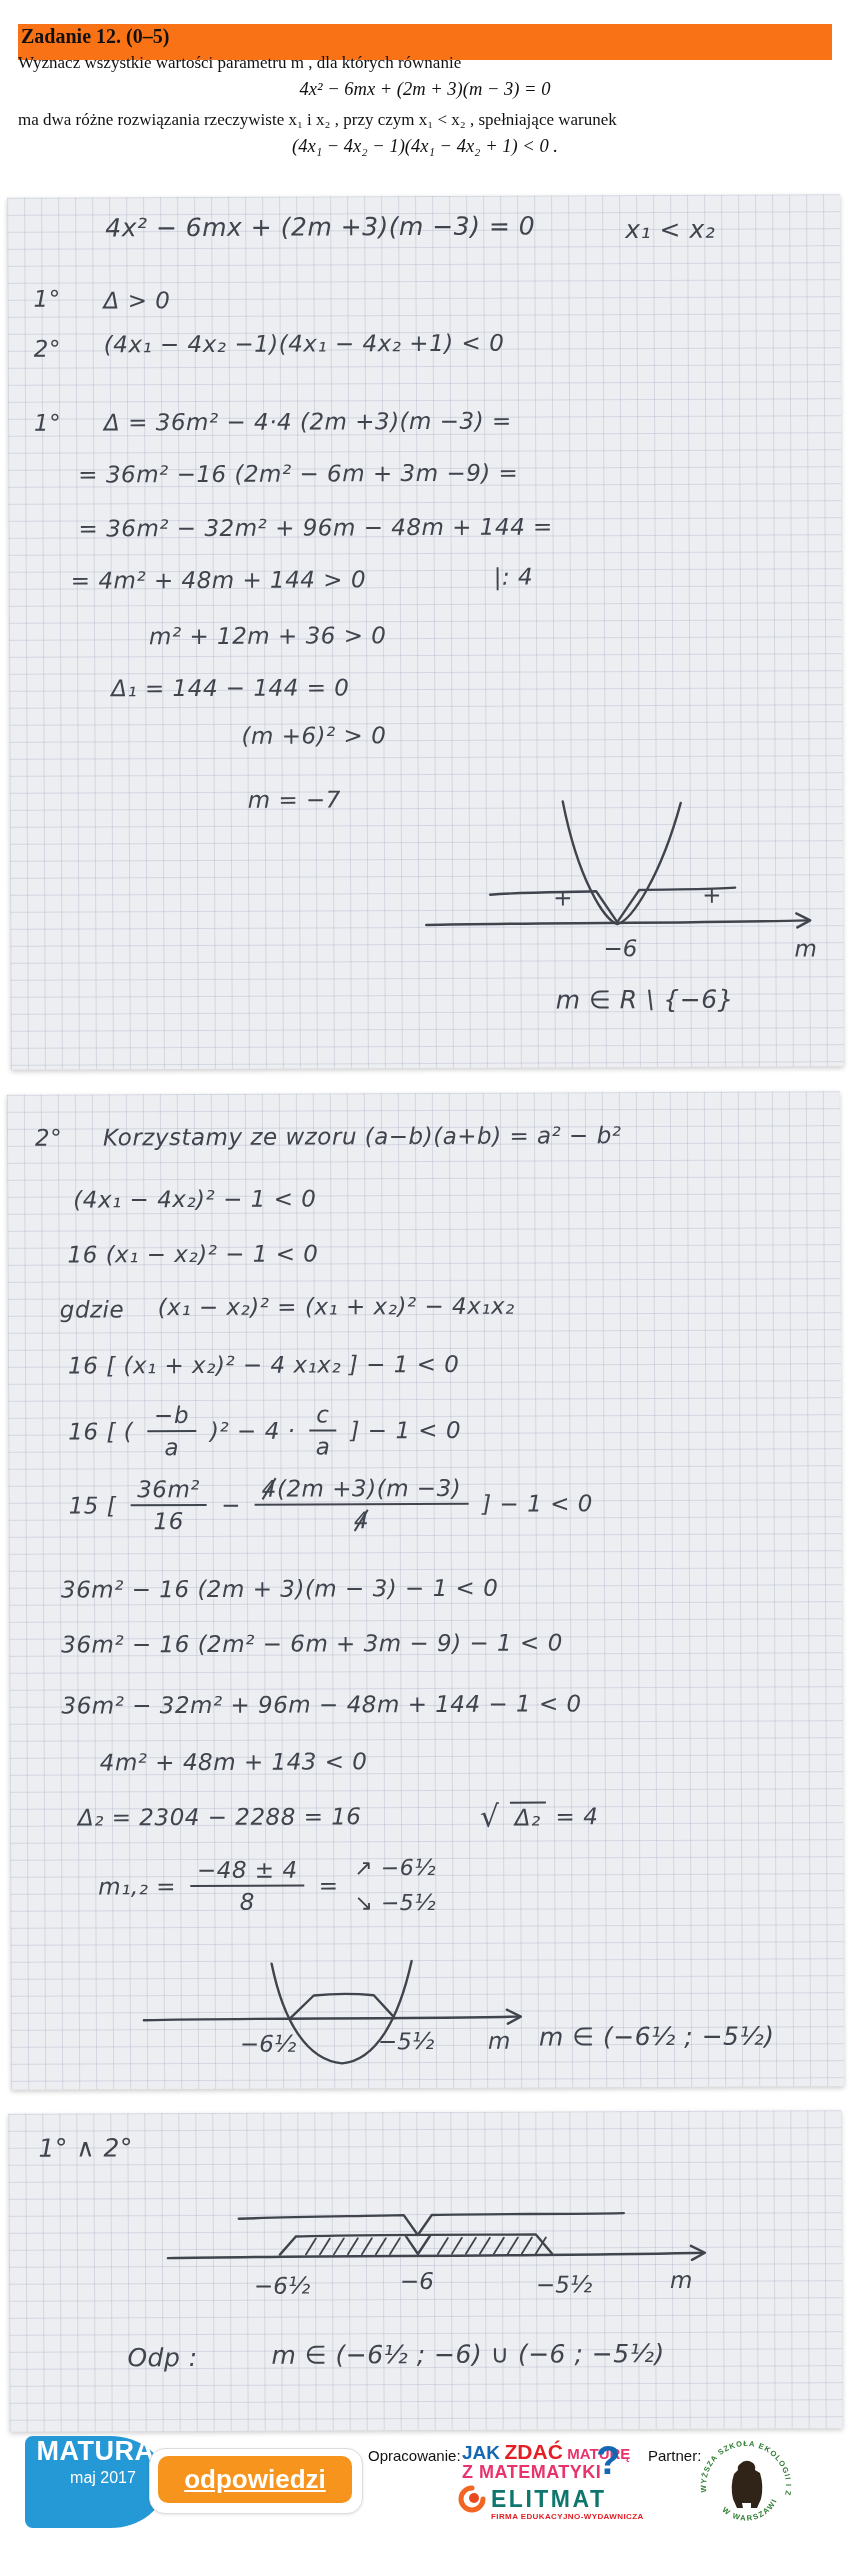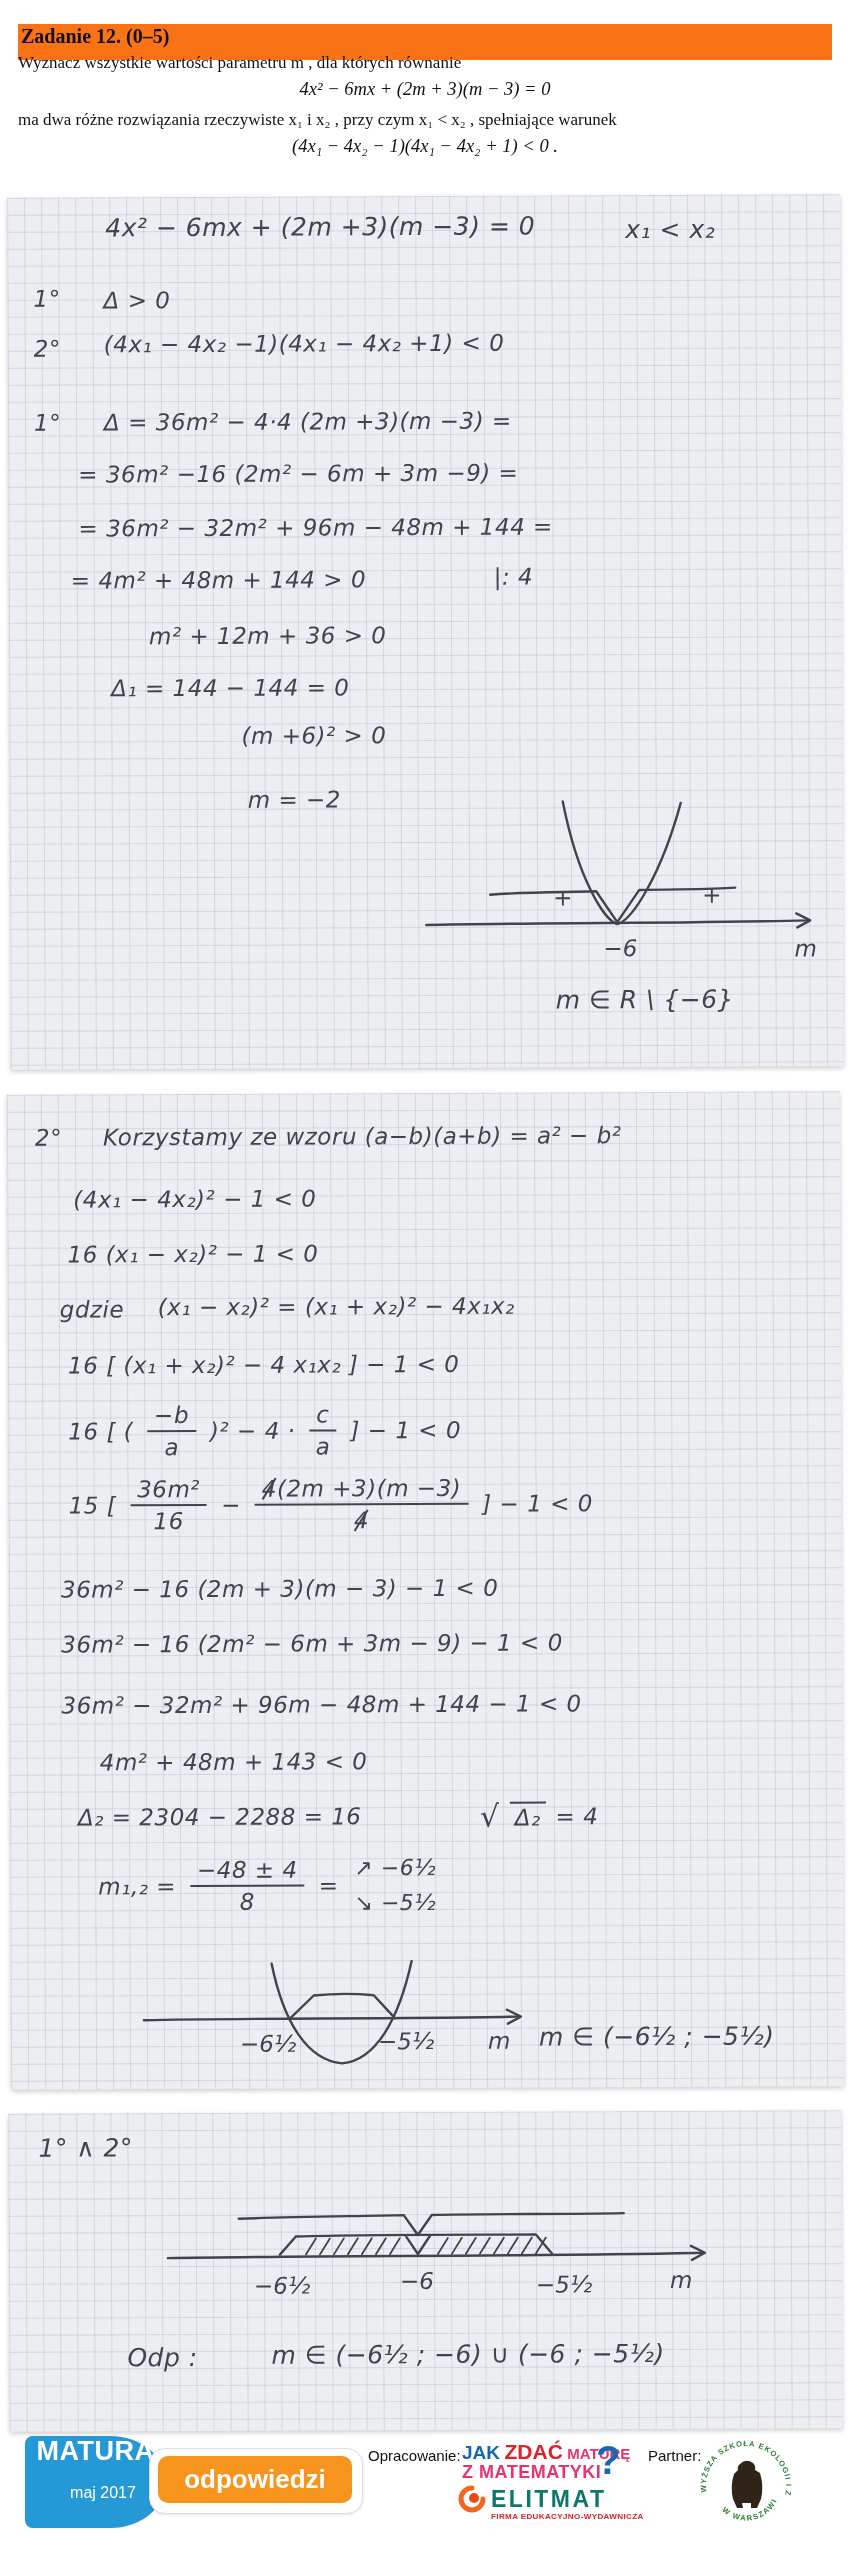--- a/index.html
+++ b/index.html
@@ -39,26 +39,26 @@
   .rad{border-top:2px solid #3f444d;padding:1px 5px 0;}
   .arrcol{display:inline-flex;flex-direction:column;gap:10px;margin-left:6px;font-size:22px;}
   .sk{position:absolute;}
   .sk path,.sk line{stroke:#3f444d;stroke-width:2.4;fill:none;stroke-linecap:round;stroke-linejoin:round;}
   .sk .hatch{stroke-width:1.8;}
   .sk text{font-family:"DejaVu Sans",sans-serif;font-style:italic;fill:#3f444d;font-size:23px;}
   .matura-badge{position:absolute;left:25px;top:2436px;width:141px;height:92px;background:#2599d6;
                 border-radius:8px 58px 58px 8px / 8px 48px 48px 8px;color:#fff;text-align:center;
                 font-family:"Liberation Sans",sans-serif;}
   .matura-badge .t1{font-weight:bold;font-size:27px;letter-spacing:.5px;}
-  .matura-badge .t2{font-size:16px;margin-top:17px;padding-left:15px;}
+  .matura-badge .t2{font-size:16px;margin-top:2px;padding-left:15px;}
   .odp-wrap{position:absolute;left:149px;top:2448px;width:212px;height:64px;background:#fff;
             border:1px solid #ddd;border-radius:16px;box-shadow:0 1px 3px rgba(0,0,0,.10);}
   .odp-pill{position:absolute;left:158px;top:2456px;width:194px;height:47px;background:#f7941e;
             border-radius:10px;color:#fff;font-family:"Liberation Sans",sans-serif;font-weight:bold;
-            font-size:26px;text-align:center;line-height:47px;}
+            font-size:26px;text-align:center;line-height:47px;text-decoration:underline;}
   .smalllabel{position:absolute;font-family:"Liberation Sans",sans-serif;font-size:15px;color:#111;}
   .jzm{position:absolute;left:462px;top:2441px;width:150px;font-family:"Liberation Sans",sans-serif;
        font-weight:bold;line-height:1.05;white-space:nowrap;}
   .jzm .jak{color:#1467b3;font-size:19px;}
   .jzm .zdac{color:#e31e24;font-size:21px;}
   .jzm .mature{color:#e8336d;font-size:15px;}
   .jzm .zmat{color:#e8336d;font-size:18px;letter-spacing:.5px;}
   .qmark{position:absolute;left:596px;top:2438px;color:#1467b3;font-family:"Liberation Sans",sans-serif;
          font-weight:bold;font-size:40px;}
   .elitword{position:absolute;left:491px;top:2486px;font-family:"Liberation Sans",sans-serif;
@@ -91,21 +91,21 @@
 
     <div class="hw" style="left:26px;top:212px">1°</div>
     <div class="hw" style="left:96px;top:212px">Δ = 36m² − 4·4 (2m +3)(m −3) =</div>
     <div class="hw" style="left:70px;top:264px">= 36m² −16 (2m² − 6m + 3m −9) =</div>
     <div class="hw" style="left:70px;top:318px">= 36m² − 32m² + 96m − 48m + 144 =</div>
     <div class="hw" style="left:62px;top:370px">= 4m² + 48m + 144 &gt; 0</div>
     <div class="hw" style="left:485px;top:368px">|: 4</div>
     <div class="hw" style="left:140px;top:426px">m² + 12m + 36 &gt; 0</div>
     <div class="hw" style="left:102px;top:478px">Δ₁ = 144 − 144 = 0</div>
     <div class="hw" style="left:232px;top:526px">(m +6)² &gt; 0</div>
-    <div class="hw" style="left:238px;top:590px">m = −2</div>
+    <div class="hw" style="left:238px;top:590px">m = −7</div>
 
     <svg class="sk" style="left:410px;top:598px" width="410" height="170" viewBox="0 0 410 170">
       <path d="M6,131 C90,129 250,131 388,128"></path>
       <path d="M376,121 L390,128 L377,135"></path>
       <path d="M143,8 C158,86 184,127 197,131 C212,127 241,82 261,10"></path>
       <path d="M70,101 C110,98 150,99 176,98 L197,129 L219,97 C250,96 290,97 315,95"></path>
       <text x="133" y="112">+</text>
       <text x="282" y="110">+</text>
       <text x="183" y="163">−6</text>
       <text x="374" y="164">m</text>

